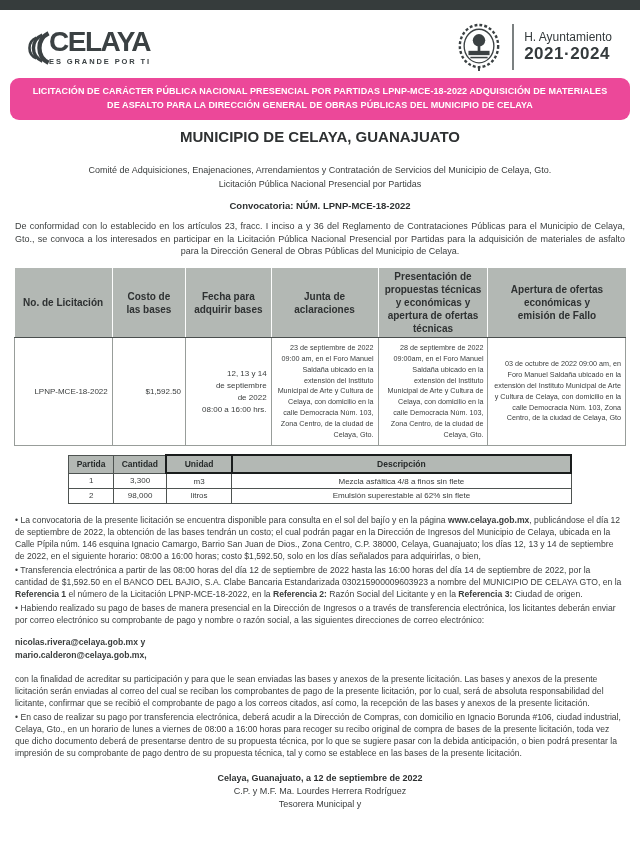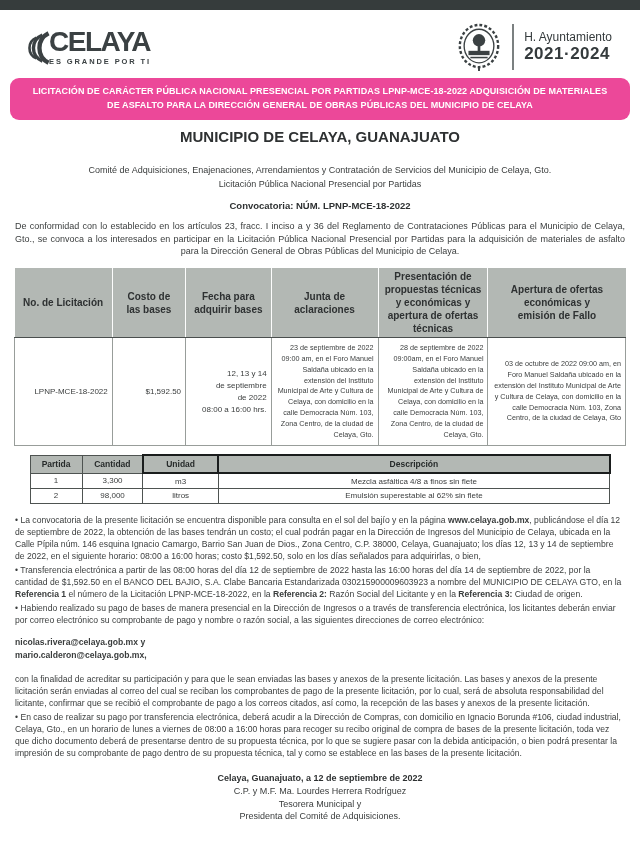--- a/index.html
+++ b/index.html
@@ -52,21 +52,21 @@
   }
   .bid th:first-child { border-left:none; }
   .bid td {
     border:1px solid #989d9a; font-size:7.4px; line-height:1.5;
     padding:5px 4px; text-align:right; vertical-align:middle; color:#44474  7;
   }
   .bid td.mid { font-size:8px; white-space:pre-line; }
   .bid td.small { font-size:7.2px; }
 
   
-  .items { width:581px; margin:8px auto 0; }
+  .items { width:504px; margin:8px auto 0; }
   .items th {
     background:#b3b8b4; border:1px solid #4e5351; font-size:8.5px; font-weight:bold;
     color:#262a2a; height:18px; text-align:center; vertical-align:middle;
   }
   .items th.thick { border:2px solid #1a1d1d; }
   .items td {
     border:1px solid #4e5351; font-size:8px; height:15px;
     text-align:center; vertical-align:middle;
   }
 
@@ -202,14 +202,13 @@
   <p><span>• Habiendo realizado su pago de bases de manera presencial en la Dirección de Ingresos o a través de transferencia electrónica, los licitantes deberán enviar por correo electrónico su comprobante de pago y nombre o razón social, a las siguientes direcciones de correo electrónico:</span></p>
   <p class="emails"><span class="b">nicolas.rivera@celaya.gob.mx y</span><br><span class="b">mario.calderon@celaya.gob.mx,</span></p>
   <p><span>con la finalidad de acreditar su participación y para que le sean enviadas las bases y anexos de la presente licitación. Las bases y anexos de la presente licitación serán enviadas al correo del cual se reciban los comprobantes de pago de la presente licitación, por lo cual, será de absoluta responsabilidad del licitante, confirmar que se recibió el comprobante de pago a los correos citados, así como, la recepción de las bases y anexos de la presente licitación.</span></p>
   <p><span>• En caso de realizar su pago por transferencia electrónica, deberá acudir a la Dirección de Compras, con domicilio en Ignacio Borunda #106, ciudad industrial, Celaya, Gto., en un horario de lunes a viernes de 08:00 a 16:00 horas para recoger su recibo original de compra de bases de la presente licitación, toda vez que dicho documento deberá de presentarse dentro de su propuesta técnica, por lo que se sugiere pasar con la debida anticipación, o bien podrá presentar la impresión de su comprobante de pago dentro de su propuesta técnica, tal y como se establece en las bases de la presente licitación.</span></p>
 </div>
 
 <div class="footer">
   <div class="date">Celaya, Guanajuato, a 12 de septiembre de 2022</div>
   <div>C.P. y M.F. Ma. Lourdes Herrera Rodríguez</div>
   <div>Tesorera Municipal y</div>
-  <div>Presidenta del Comité de Adquisiciones.</div>
 </div>
 
 </body></html>

